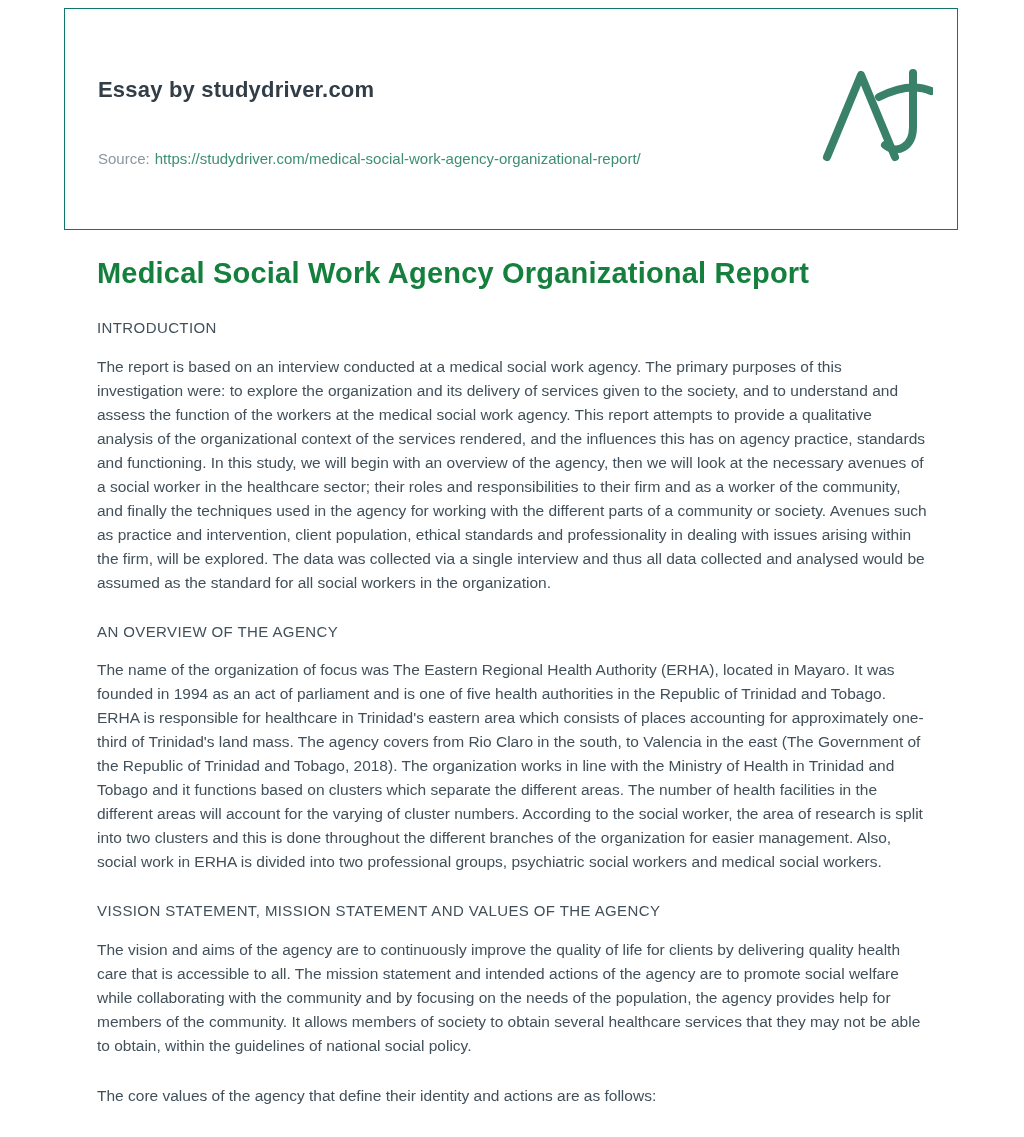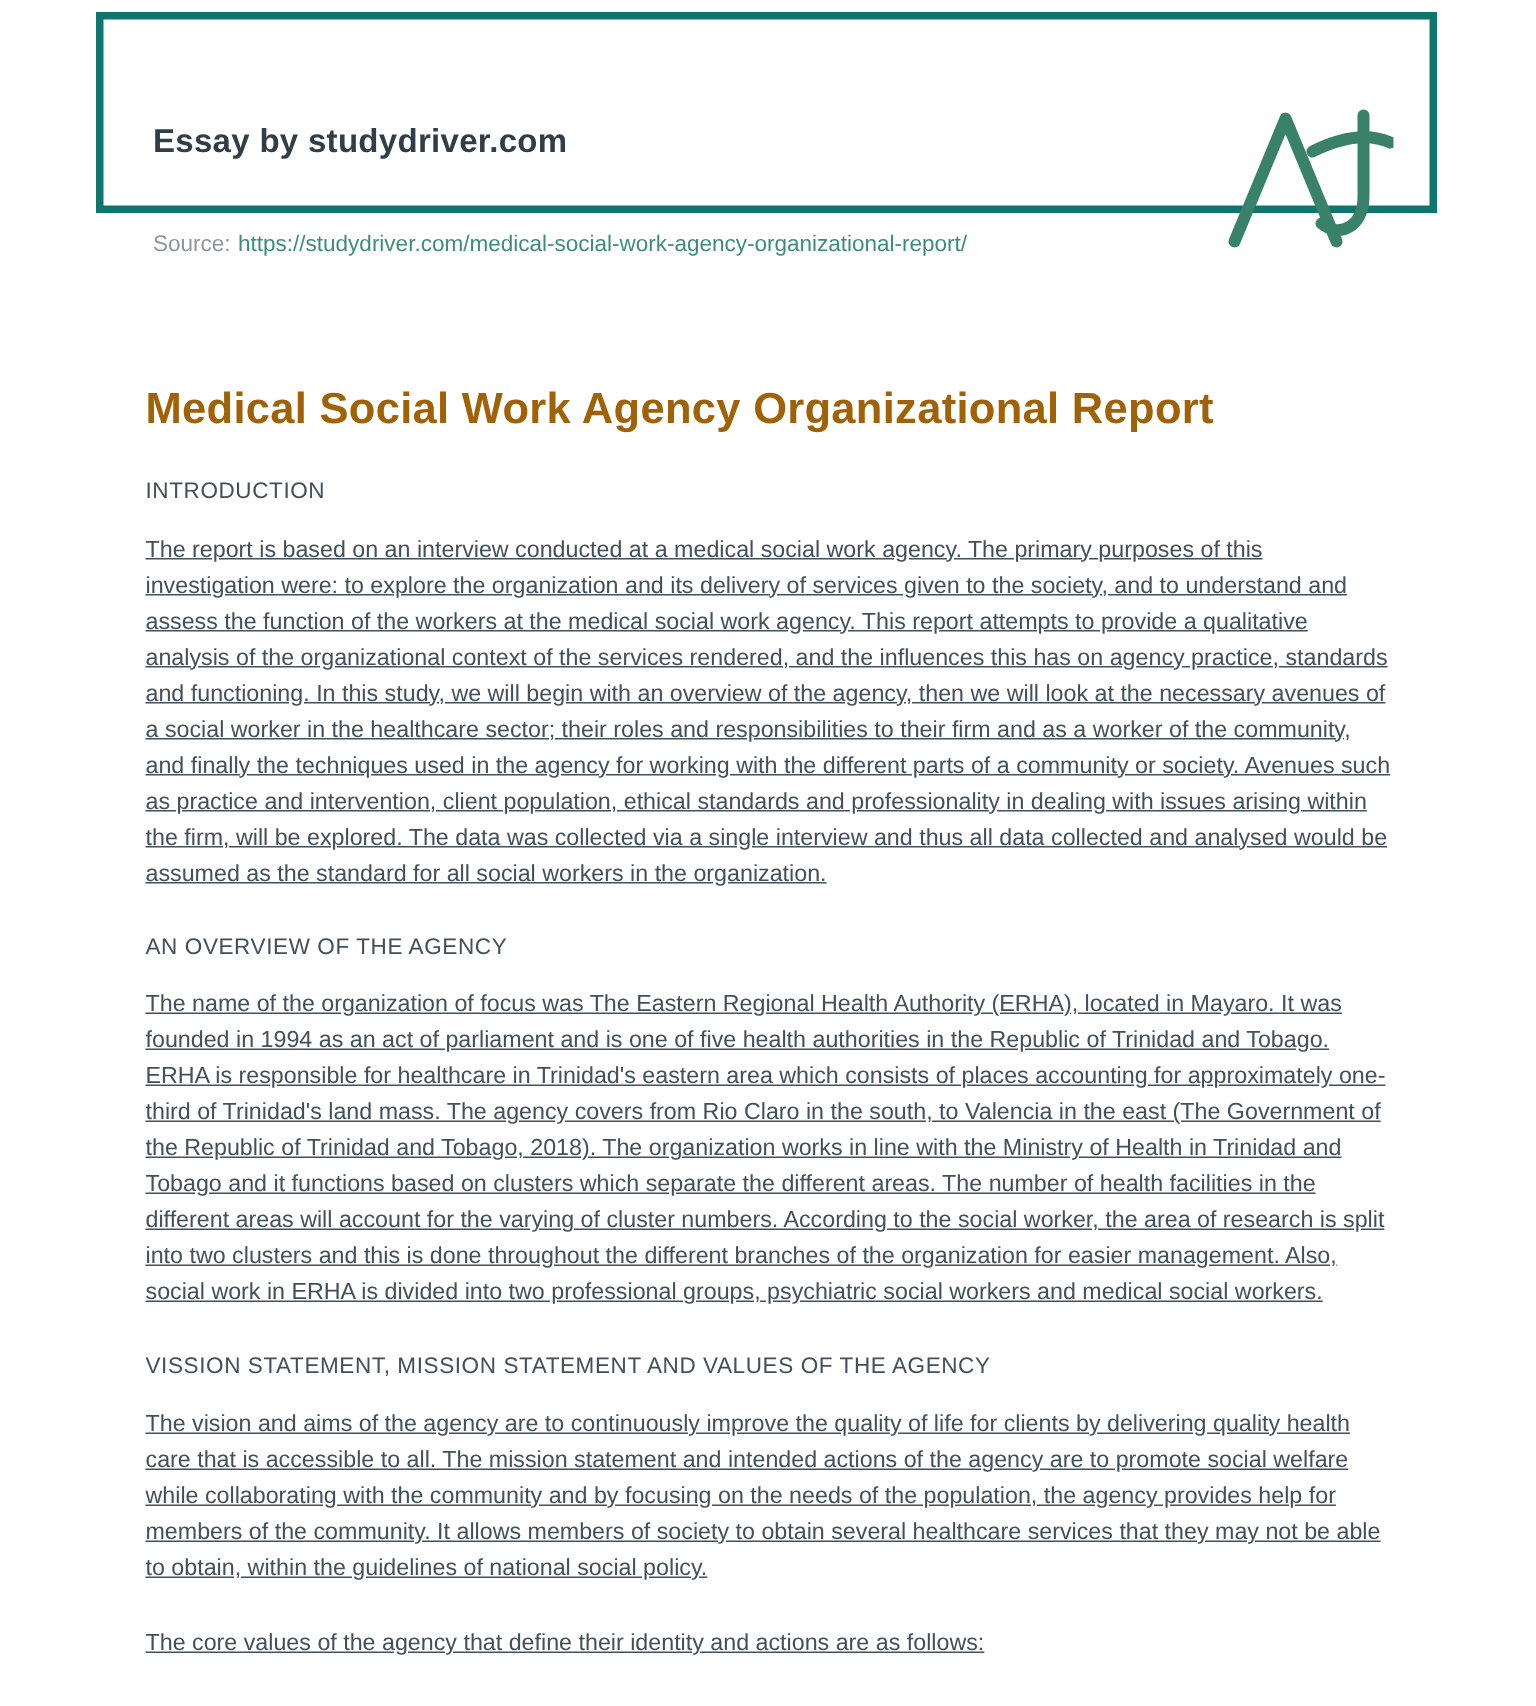--- a/index.html
+++ b/index.html
@@ -16,22 +16,22 @@
     height: 1137px;
     background: #ffffff;
   }
 
   
   .header-box {
     position: absolute;
     left: 64px;
     top: 8px;
     width: 894px;
-    height: 134px;
-    border: 5px solid #0f766e;
+    height: 222px;
+    border: 1px solid #0f766e;
     background: #ffffff;
   }
   .header-title {
     position: absolute;
     left: 33px;
     top: 68px;
     font-size: 22px;
     font-weight: 700;
     color: #313d47;
     letter-spacing: 0.2px;
@@ -63,40 +63,39 @@
   .content {
     position: absolute;
     left: 97px;
     top: 256px;
     width: 833px;
     color: #41505a;
   }
   .doc-title {
     font-size: 29px;
     font-weight: 700;
-    color: #a16207;
+    color: #15803d;
     letter-spacing: 0.2px;
     margin: 0 0 26px 0;
     line-height: 1.2;
   }
   .section-heading {
     font-size: 15px;
     font-weight: 400;
     color: #41505a;
     letter-spacing: 0.4px;
     margin: 0 0 16px 0;
     line-height: 1.45;
   }
   .body-text {
     font-size: 15.5px;
     line-height: 24px;
     color: #41505a;
     margin: 0 0 26px 0;
     text-align: left;
-    text-decoration: underline;
   }
   .closing {
     margin-bottom: 7px;
   }
 </style>
 </head>
 <body>
 
 <div class="page">
 

